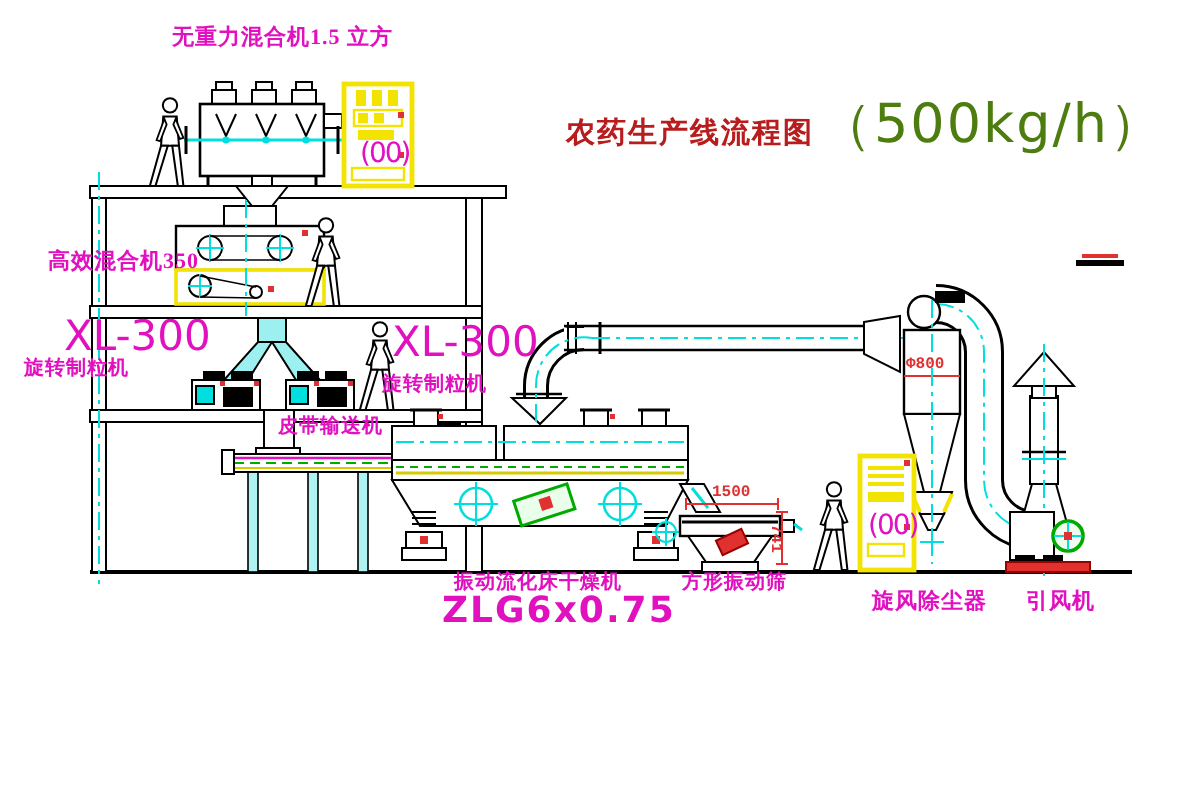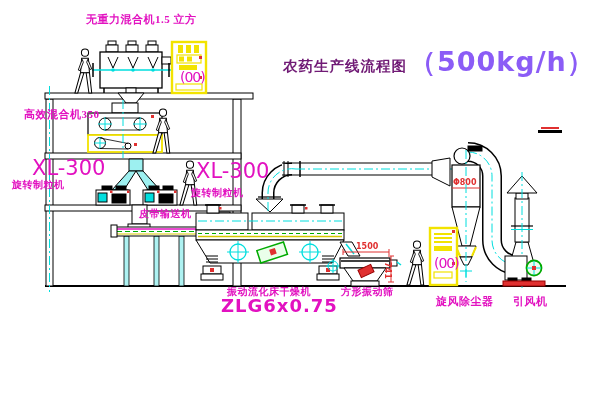--- a/index.html
+++ b/index.html
@@ -5,26 +5,26 @@
   html,body{margin:0;padding:0;background:#fff;}
   #stage{position:relative;width:600px;height:403px;background:#fff;overflow:hidden;
          font-family:"DejaVu Sans","Liberation Sans",sans-serif;}
   #stage svg{position:absolute;left:0;top:0;}
   .lbl{position:absolute;white-space:nowrap;line-height:1;}
   .mag{color:#e211c0;}
   .mag-sm{font-size:10px;font-weight:bold;letter-spacing:.5px;}
   .mag-md{font-size:11px;font-weight:bold;letter-spacing:.5px;font-family:Liberation Serif, serif;}
   .mag-lg{font-size:21px;font-weight:400;letter-spacing:0px;margin-left:19px;}
   .mag-model{font-size:18px;font-weight:700;letter-spacing:1px;}
-  .red-dim{color:#e03030;font-size:8px;font-weight:bold;}
+  .red-dim{color:#e03030;font-size:8px;font-weight:bold;font-family:Liberation Mono, monospace;}
   .vert{writing-mode:vertical-rl;}
   .cab-lbl{color:#e211c0;font-size:14px;font-weight:normal;letter-spacing:-1px;}
   #title{position:absolute;left:283px;top:44px;display:flex;align-items:flex-end;}
-  #title .t-zh{color:#701a75;font-size:14.5px;font-weight:bold;letter-spacing:1px;margin-bottom:4px;}
-  #title .t-cap{color:#8b5cf6;font-size:27px;font-weight:700;letter-spacing:1px;margin-left:2px;}
+  #title .t-zh{color:#b91c1c;font-size:14.5px;font-weight:bold;letter-spacing:1px;margin-bottom:4px;}
+  #title .t-cap{color:#4d7c0f;font-size:27px;font-weight:400;letter-spacing:1px;margin-left:2px;}
 </style>
 </head>
 <body>
 
 <div id="stage">
 
 <svg width="600" height="403" viewBox="0 0 600 403">
   <defs>
     <g id="person">
       <circle cx="0" cy="-36" r="3.2" fill="#fff" stroke="#000" stroke-width="0.9"></circle>
@@ -293,21 +293,21 @@
     <use href="#person" transform="translate(417,285) scale(1.12)"></use>
   </g>
 </svg>
 
 <div id="title">
   <span class="t-zh">农药生产线流程图</span>
   <span class="t-cap">（500kg/h）</span>
 </div>
 
 <span class="lbl mag mag-md" style="left:86px;top:14px">无重力混合机1.5 立方</span>
-<span class="lbl mag mag-md" style="left:24px;top:109px">高效混合机350</span>
+<span class="lbl mag mag-md" style="left:24px;top:126px">高效混合机350</span>
 <span class="lbl mag mag-lg" style="left:13px;top:158px">XL-300</span>
 <span class="lbl mag mag-sm" style="left:12px;top:180px">旋转制粒机</span>
 <span class="lbl mag mag-lg" style="left:177px;top:161px">XL-300</span>
 <span class="lbl mag mag-sm" style="left:191px;top:188px">旋转制粒机</span>
 <span class="lbl mag mag-sm" style="left:139px;top:209px">皮带输送机</span>
 <span class="lbl mag mag-sm" style="left:227px;top:287px">振动流化床干燥机</span>
 <span class="lbl mag mag-model" style="left:221px;top:297px">ZLG6x0.75</span>
 <span class="lbl mag mag-sm" style="left:341px;top:287px">方形振动筛</span>
 <span class="lbl mag mag-md" style="left:436px;top:296px">旋风除尘器</span>
 <span class="lbl mag mag-md" style="left:513px;top:296px">引风机</span>

